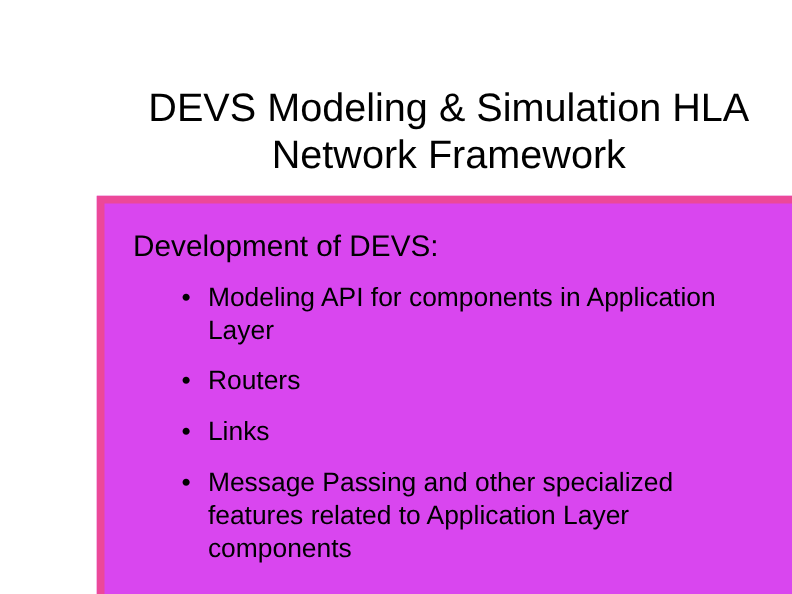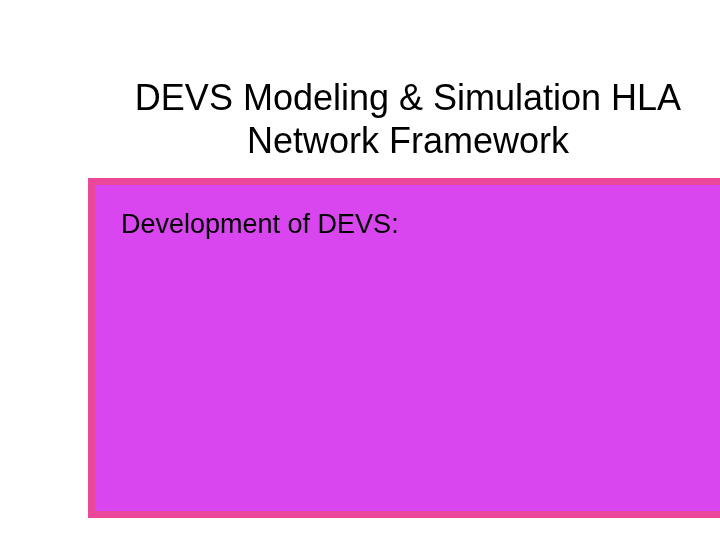--- a/index.html
+++ b/index.html
@@ -59,14 +59,20 @@
       font-size: 24px;
     }
   </style>
 </head>
 <body>
 
 <div class="slide">
   <h1 class="title">DEVS Modeling &amp; Simulation HLA Network Framework</h1>
   <div class="content-box">
     <div class="subtitle">Development of DEVS:</div>
+    <ul class="bullet-list">
+      <li class="bullet-item">Modeling API for components in Application Layer</li>
+      <li class="bullet-item">Routers</li>
+      <li class="bullet-item">Links</li>
+      <li class="bullet-item">Message Passing and other specialized features related to Application Layer components</li>
+    </ul>
   </div>
 </div>
 
 </body></html>

